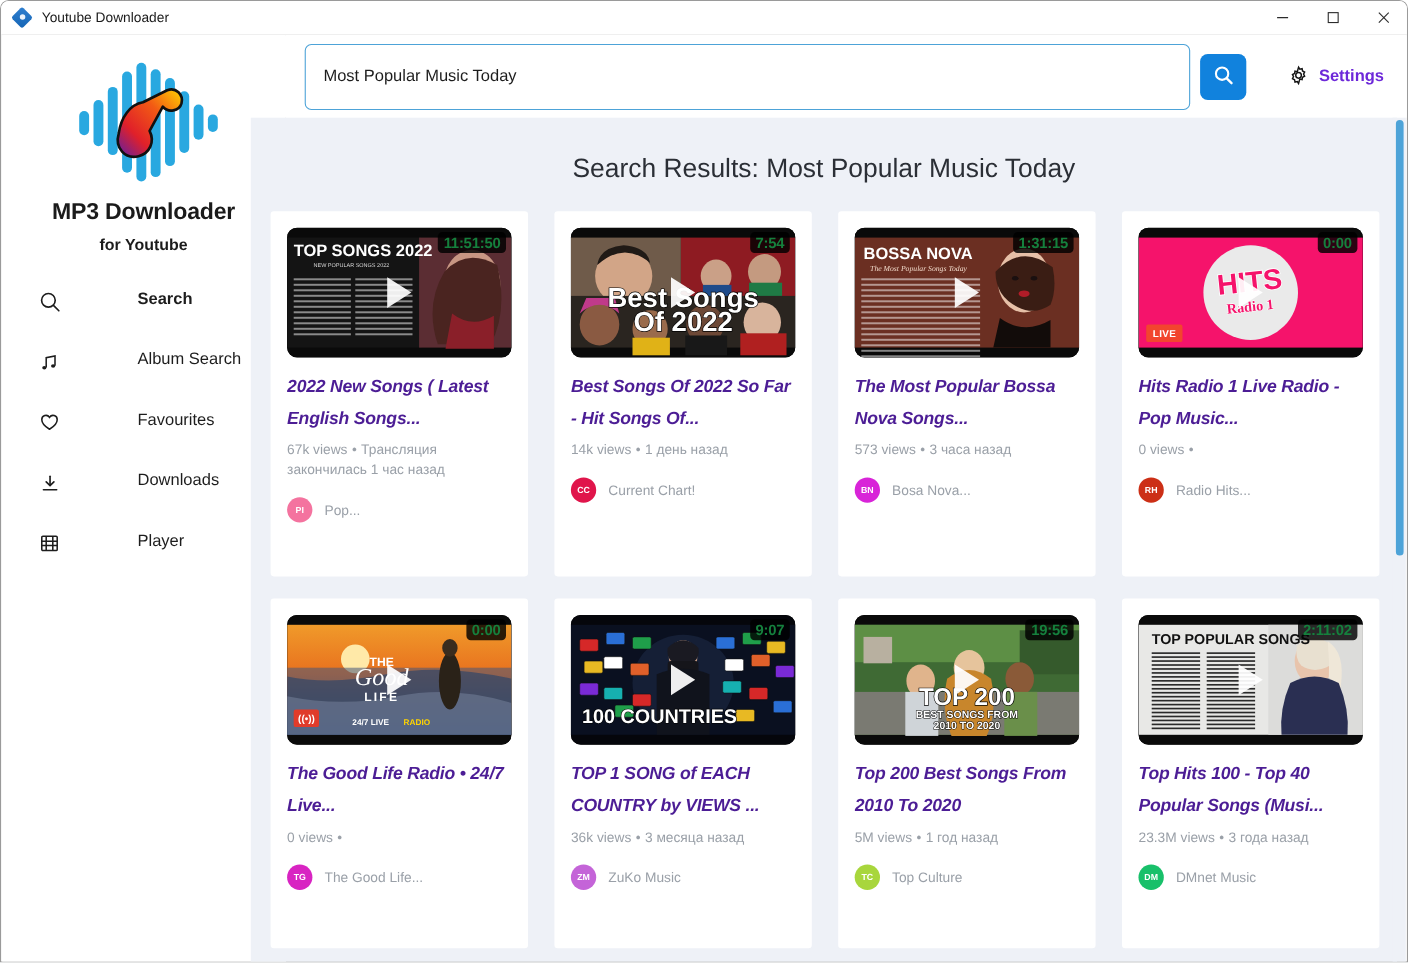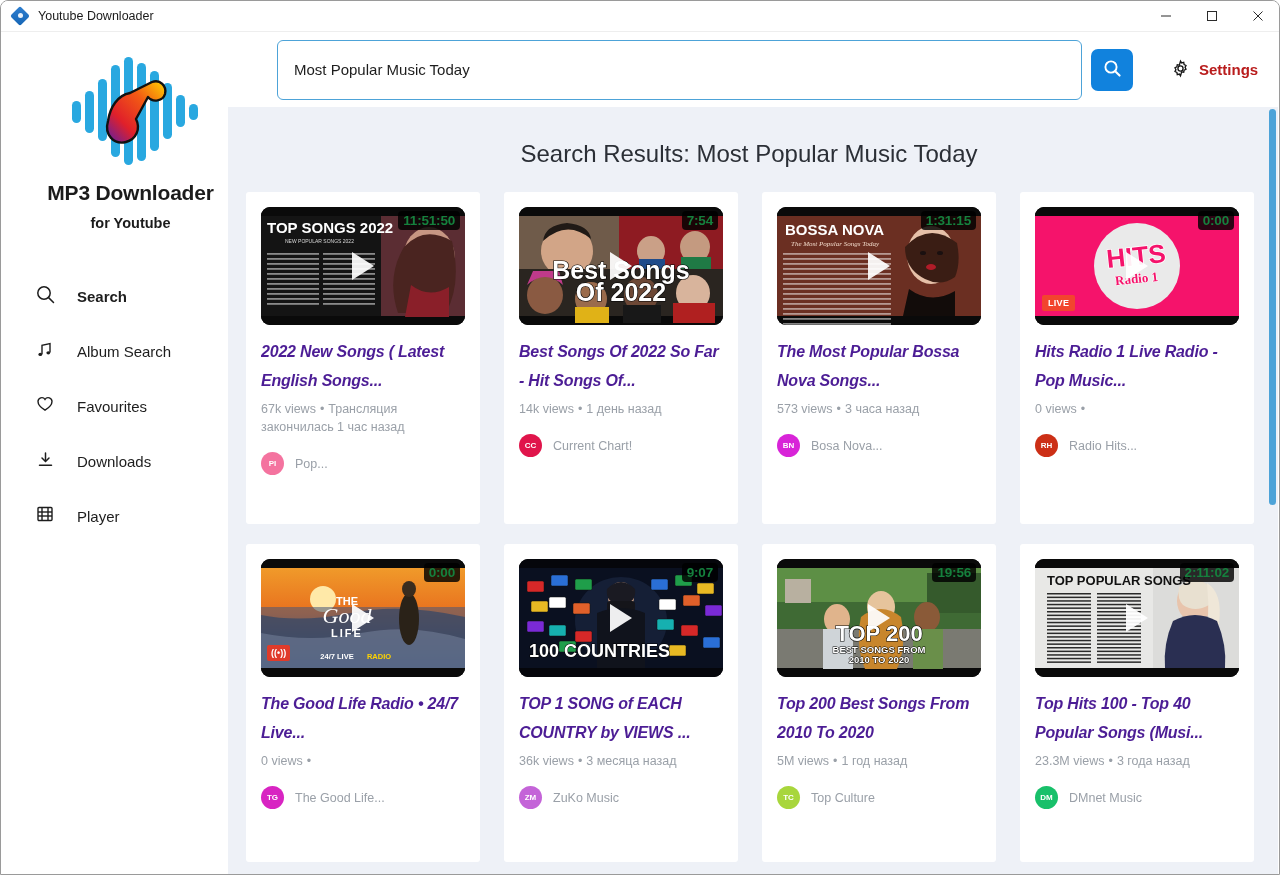--- a/index.html
+++ b/index.html
@@ -64,24 +64,25 @@
   .brand {
     margin-top: 6px;
     font-size: 21px; font-weight: bold; color: #1b1b1b; letter-spacing: -0.2px;
   }
   .brand-sub {
     margin-top: 10px; font-size: 14.5px; font-weight: bold; color: #1b1b1b;
   }
 
   .nav { margin-top: 32px; }
   .nav-item {
-    display: flex; align-items: flex-end;
+    display: flex; align-items: flex-start;
     height: 42px; padding-left: 32px;
     margin-bottom: 13px;
     cursor: pointer;
+    gap: 48px;
   }
   .nav-ico {
     width: 22px; height: 22px;
     display: flex; align-items: center; justify-content: center;
     color: #1d1d1d; flex: none;
   }
   .nav-label {
     margin-left: 21px; font-size: 15px; color: #1d1d1d;
   }
   .nav-item.active .nav-label { font-weight: bold; }
@@ -111,21 +112,21 @@
     border: none; border-radius: 7px;
     display: flex; align-items: center; justify-content: center;
     cursor: pointer;
   }
   .settings-btn {
     margin-left: 38px;
     display: flex; align-items: center;
     background: none; border: none; cursor: pointer;
   }
   .settings-label {
-    margin-left: 9px; font-size: 15px; font-weight: bold; color: #b91c1c;
+    margin-left: 9px; font-size: 15px; font-weight: bold; color: #6d28d9;
   }
 
   
   .content {
     position: absolute; left: 227px; top: 106px;
     width: 1042px; height: 768px;
     background: #eef1f7;
     overflow: hidden;
   }
   .results-title {

